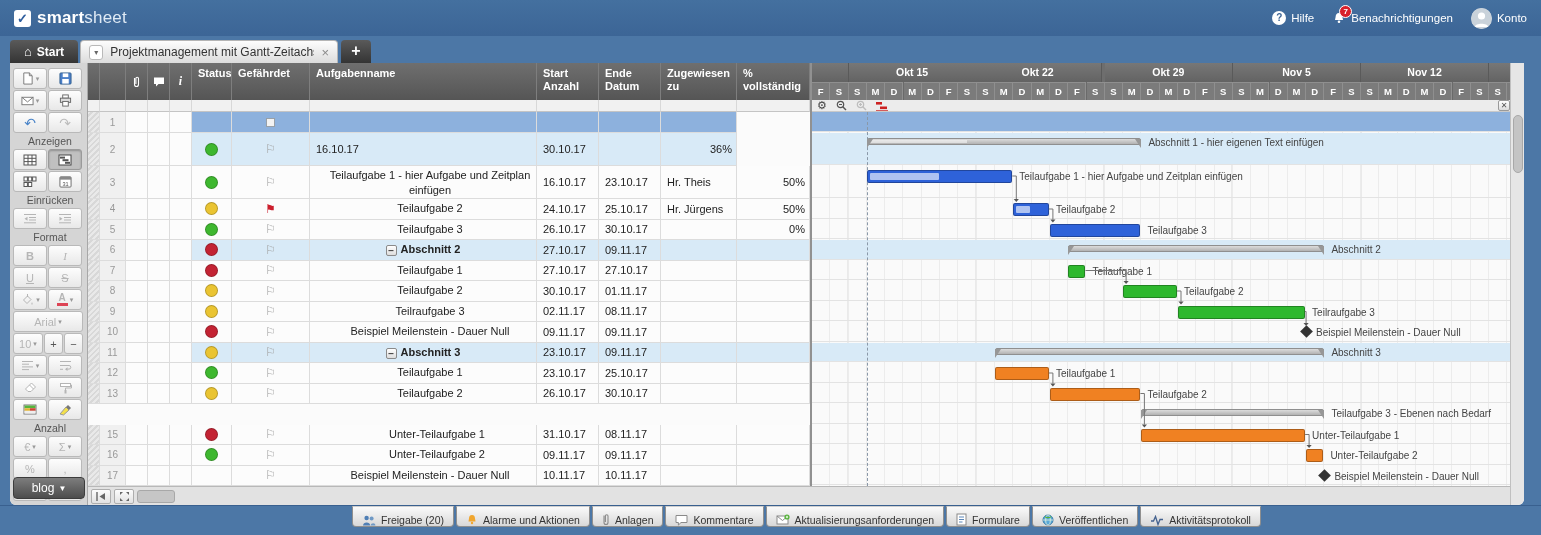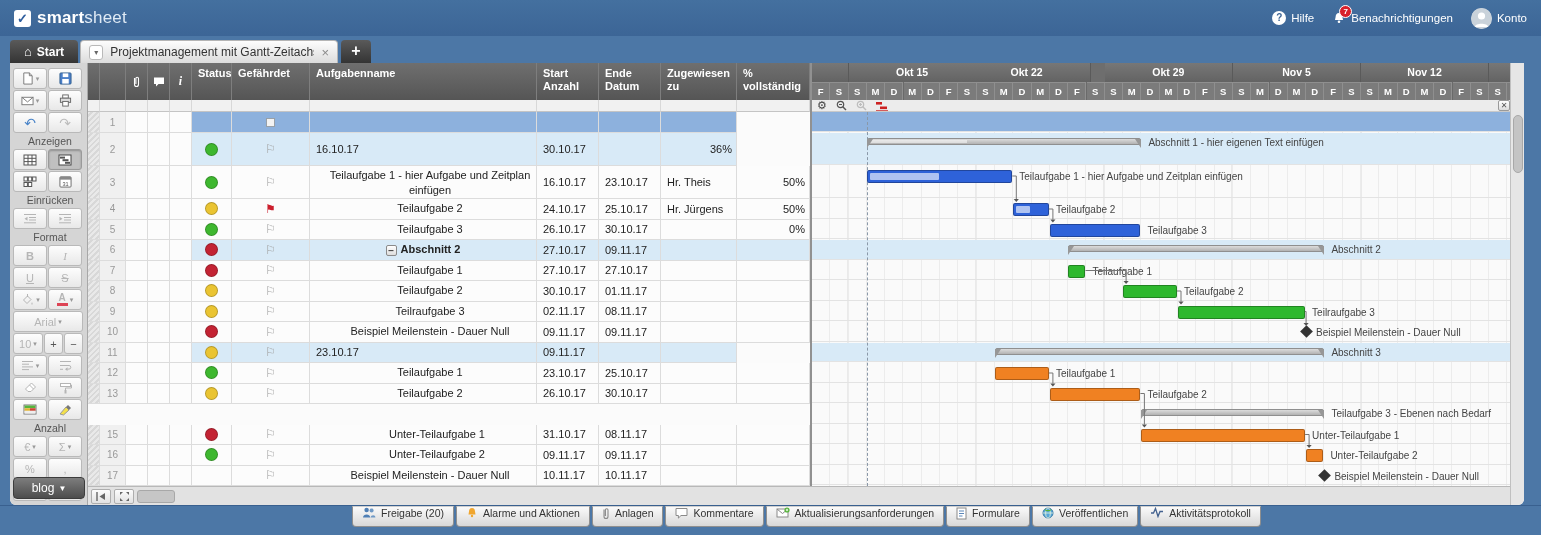--- a/index.html
+++ b/index.html
@@ -149,21 +149,21 @@
   .hbtn { width:20px; height:15px; border:1px solid #aeaeae; border-radius:2px;
           background:linear-gradient(#fcfcfc,#e2e2e2); font-size:9px; color:#666; cursor:pointer;
           display:flex; align-items:center; justify-content:center; }
   .hthumb { width:38px; height:13px; background:#c6c6c6; border:1px solid #a8a8a8; border-radius:3px; cursor:pointer; }
 
   
   #bottombar { position:absolute; left:0; top:505px; width:1541px; height:30px; background:#4c77a6;
                border-top:1px solid #39608f; }
   #btabs { position:absolute; left:352px; top:0; display:flex; gap:2px; }
   .btab { height:21px; border:1px solid #8f8f8f; border-top:1px solid #cfcfcf; border-radius:0 0 4px 4px;
-          background:linear-gradient(#fafafa,#d8d8d8); display:flex; align-items:flex-start; gap:5px;
+          background:linear-gradient(#fafafa,#d8d8d8); display:flex; align-items:flex-end; gap:5px;
           padding:0 9px; font-size:10.5px; color:#333; cursor:pointer; white-space:nowrap; }
 </style>
 </head>
 <body>
 
 <div id="app">
 
   <header id="topbar">
     <div class="brand">
       <span class="logo-box">✓</span>
@@ -633,20 +633,21 @@
             <div class="gc num">11</div>
             <div class="gc"></div>
             <div class="gc"></div>
             <div class="gc"></div>
             <div class="gc center data">
               <span class="dot" style="background: rgb(234, 196, 50); border: 1px solid rgba(0, 0, 0, 0.22);"></span>
             </div>
             <div class="gc center data">
               <span class="flag-g">⚐</span>
             </div>
+            <div class="gc name data b" style="padding-left: 4px;"><span class="colbox">−</span>Abschnitt 3</div>
             <div class="gc date data b">23.10.17</div>
             <div class="gc date data b">09.11.17</div>
             <div class="gc date data"></div>
             <div class="gc pct data b"></div>
           </div>
           <div class="grow grid-cols" style="top: 251px; height: 20.5px;">
             <div class="gc hatch"></div>
             <div class="gc num">12</div>
             <div class="gc"></div>
             <div class="gc"></div>
@@ -751,21 +752,21 @@
             <div class="gc date data"></div>
             <div class="gc pct data"></div>
           </div>
         </div>
     </div>
 
     <div id="gantt">
       <div id="gweeks">
           <div class="gweek" style="left: 0px; width: 36.6px;"></div>
           <div class="gweek" style="left: 36.6px; width: 128.1px;">Okt 15</div>
-          <div class="gweek" style="left: 151px; width: 128.1px;">Okt 22</div>
+          <div class="gweek" style="left: 162px; width: 128.1px;">Okt 22</div>
           <div class="gweek" style="left: 292.8px; width: 128.1px;">Okt 29</div>
           <div class="gweek" style="left: 420.9px; width: 128.1px;">Nov 5</div>
           <div class="gweek" style="left: 549px; width: 128.1px;">Nov 12</div>
           <div class="gweek" style="left: 677.1px; width: 54.9px;"></div>
         </div>
       <div id="gdays">
           <div class="gday" style="left: 0px; width: 18.3px;">F</div>
           <div class="gday" style="left: 18.3px; width: 18.3px;">S</div>
           <div class="gday" style="left: 36.6px; width: 18.3px;">S</div>
           <div class="gday" style="left: 54.9px; width: 18.3px;">M</div>

